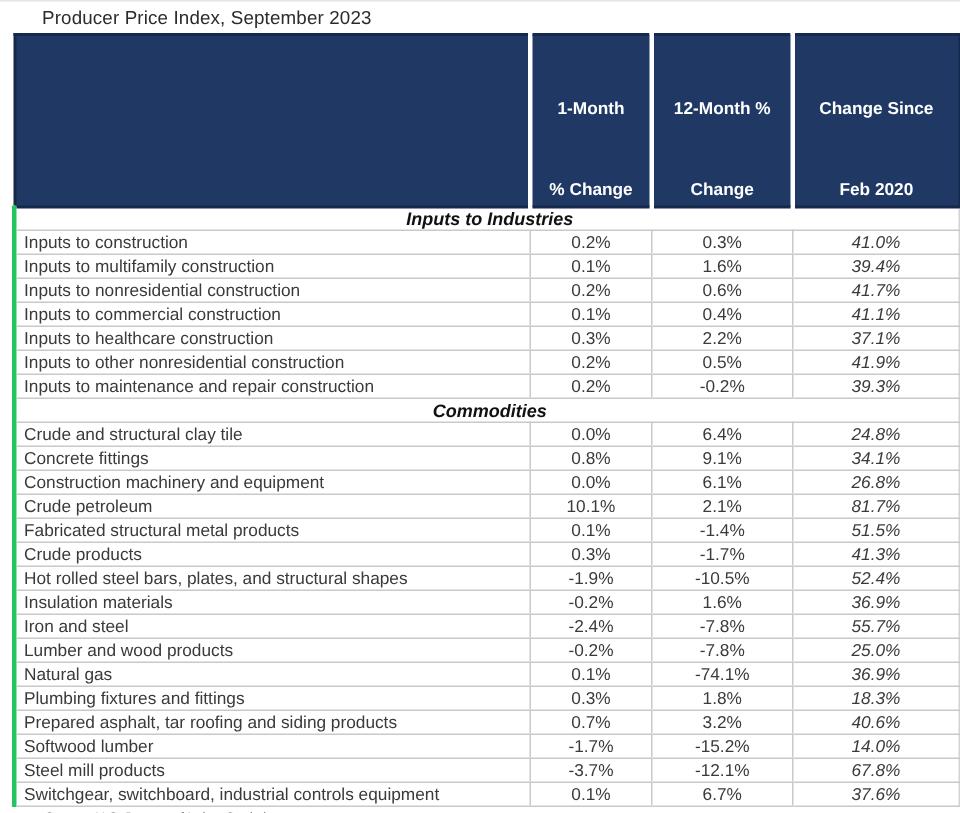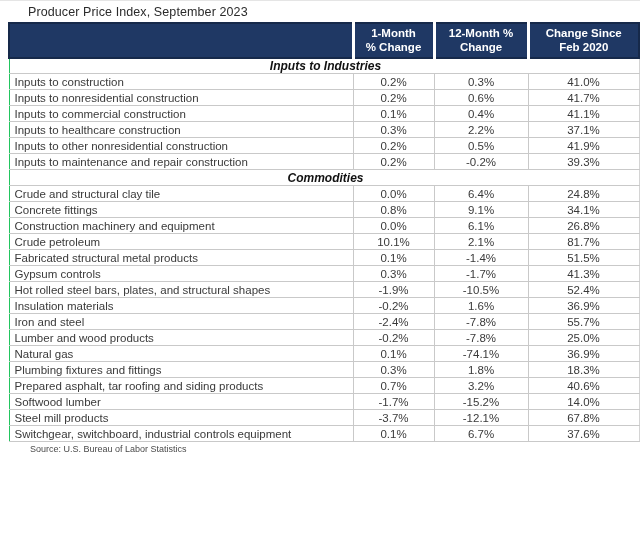--- a/index.html
+++ b/index.html
@@ -39,32 +39,32 @@
     line-height: 1.25;
     border-top: 2px solid #16294a;
     border-bottom: 2px solid #16294a;
     padding: 2px 1px;
   }
   thead th.first {
     border-left: 2px solid #16294a;
   }
   thead th.sep { border-left: 3px solid #ffffff; }
   thead th.last { border-right: 2px solid #16294a; }
-  thead .hl { display: block; }
+  thead .hl { display: block; margin-top: 40px; }
 
   tbody td {
     font-size: 11.5px;
     height: 16px;
     line-height: 1.05;
     border-bottom: 1px solid #c9c9c9;
     vertical-align: middle;
     padding: 1px 2px;
   }
-  tbody tr td:first-child { border-left: 1px solid #22c55e; padding-left: 5px; margin-top: 44px; }
-  tbody tr td:last-child { border-right: 1px solid #d4d4d4; }
+  tbody tr td:first-child { border-left: 3px solid #22c55e; padding-left: 5px; margin-top: 44px; }
+  tbody tr td:last-child { border-right: 1px solid #d4d4d4; font-style: italic; }
   tbody td.val {
     text-align: center;
     border-left: 1px solid #c9c9c9;
   }
   tbody tr.section-row td {
     text-align: center;
     font-weight: bold;
     font-style: italic;
     color: #111111;
     font-size: 12px;
@@ -110,20 +110,26 @@
     <tr class="section-row">
           <td colspan="4">Inputs to Industries</td>
         </tr>
         <tr>
           <td>Inputs to construction</td>
           <td class="val">0.2%</td>
           <td class="val">0.3%</td>
           <td class="val">41.0%</td>
         </tr>
         <tr>
+          <td>Inputs to multifamily construction</td>
+          <td class="val">0.1%</td>
+          <td class="val">1.6%</td>
+          <td class="val">39.4%</td>
+        </tr>
+        <tr>
           <td>Inputs to nonresidential construction</td>
           <td class="val">0.2%</td>
           <td class="val">0.6%</td>
           <td class="val">41.7%</td>
         </tr>
         <tr>
           <td>Inputs to commercial construction</td>
           <td class="val">0.1%</td>
           <td class="val">0.4%</td>
           <td class="val">41.1%</td>
@@ -173,21 +179,21 @@
           <td class="val">2.1%</td>
           <td class="val">81.7%</td>
         </tr>
         <tr>
           <td>Fabricated structural metal products</td>
           <td class="val">0.1%</td>
           <td class="val">-1.4%</td>
           <td class="val">51.5%</td>
         </tr>
         <tr>
-          <td>Gypsum controls</td>
+          <td>Crude products</td>
           <td class="val">0.3%</td>
           <td class="val">-1.7%</td>
           <td class="val">41.3%</td>
         </tr>
         <tr>
           <td>Hot rolled steel bars, plates, and structural shapes</td>
           <td class="val">-1.9%</td>
           <td class="val">-10.5%</td>
           <td class="val">52.4%</td>
         </tr>

